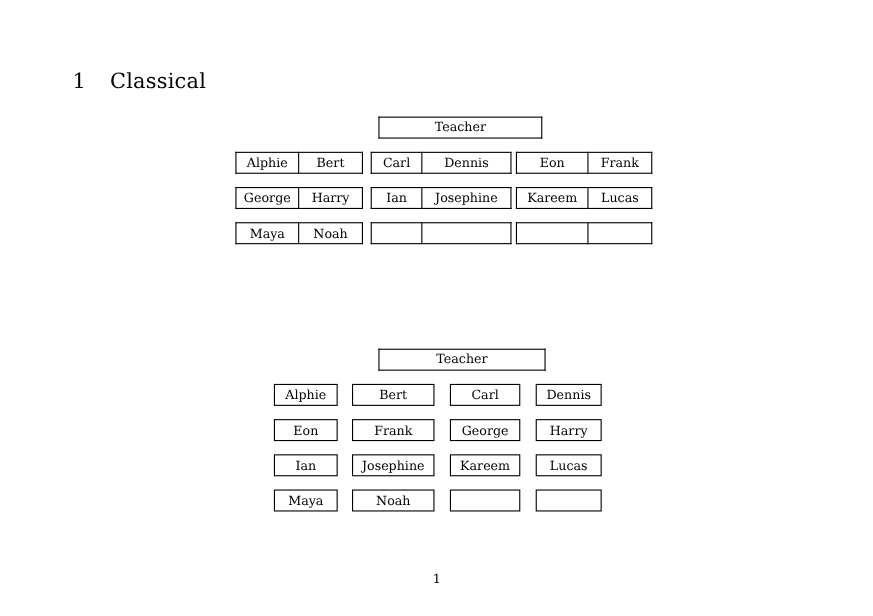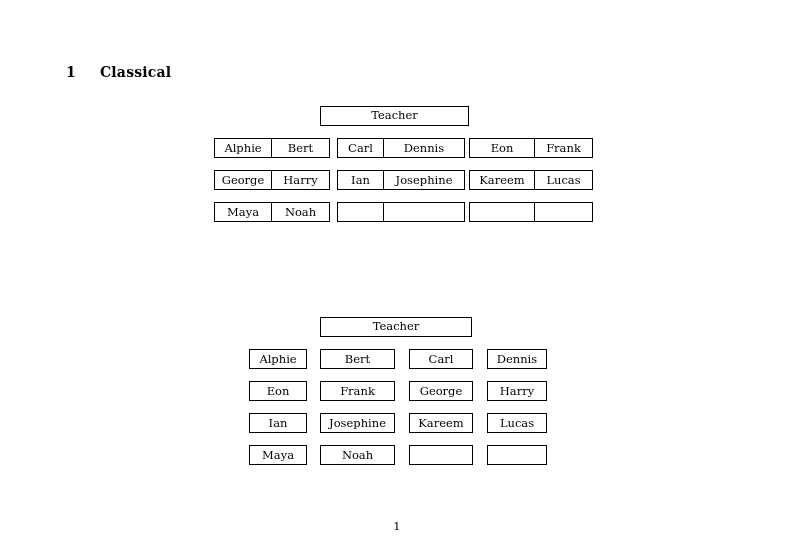--- a/index.html
+++ b/index.html
@@ -21,22 +21,22 @@
     position: absolute;
     left: 0;
     top: 0;
     width: 794px;
     height: 560px;
   }
 
   
   .section-heading {
     position: absolute;
-    font-size: 14px;
-    font-weight: bold;
+    font-size: 19px;
+    font-weight: normal;
     letter-spacing: 0.2px;
     white-space: nowrap;
     line-height: 1;
   }
   .section-heading .sec-num {
     display: inline-block;
     width: 34px;
   }
   .section-heading .sec-title {
     display: inline-block;
@@ -46,20 +46,21 @@
   #heading-distributed{ left: 66px; top: 276px; }
 
   
   .tbl {
     position: absolute;
     border-collapse: collapse;
     border-spacing: 0;
     table-layout: fixed;
     font-size: 11.5px;
     line-height: 1;
+    margin-left: 24px;
   }
   .tbl td {
     border: 1px solid #000000;
     height: 18px;
     padding: 0 3px;
     text-align: center;
     vertical-align: middle;
     white-space: nowrap;
     font-size: 11.5px;
   }

